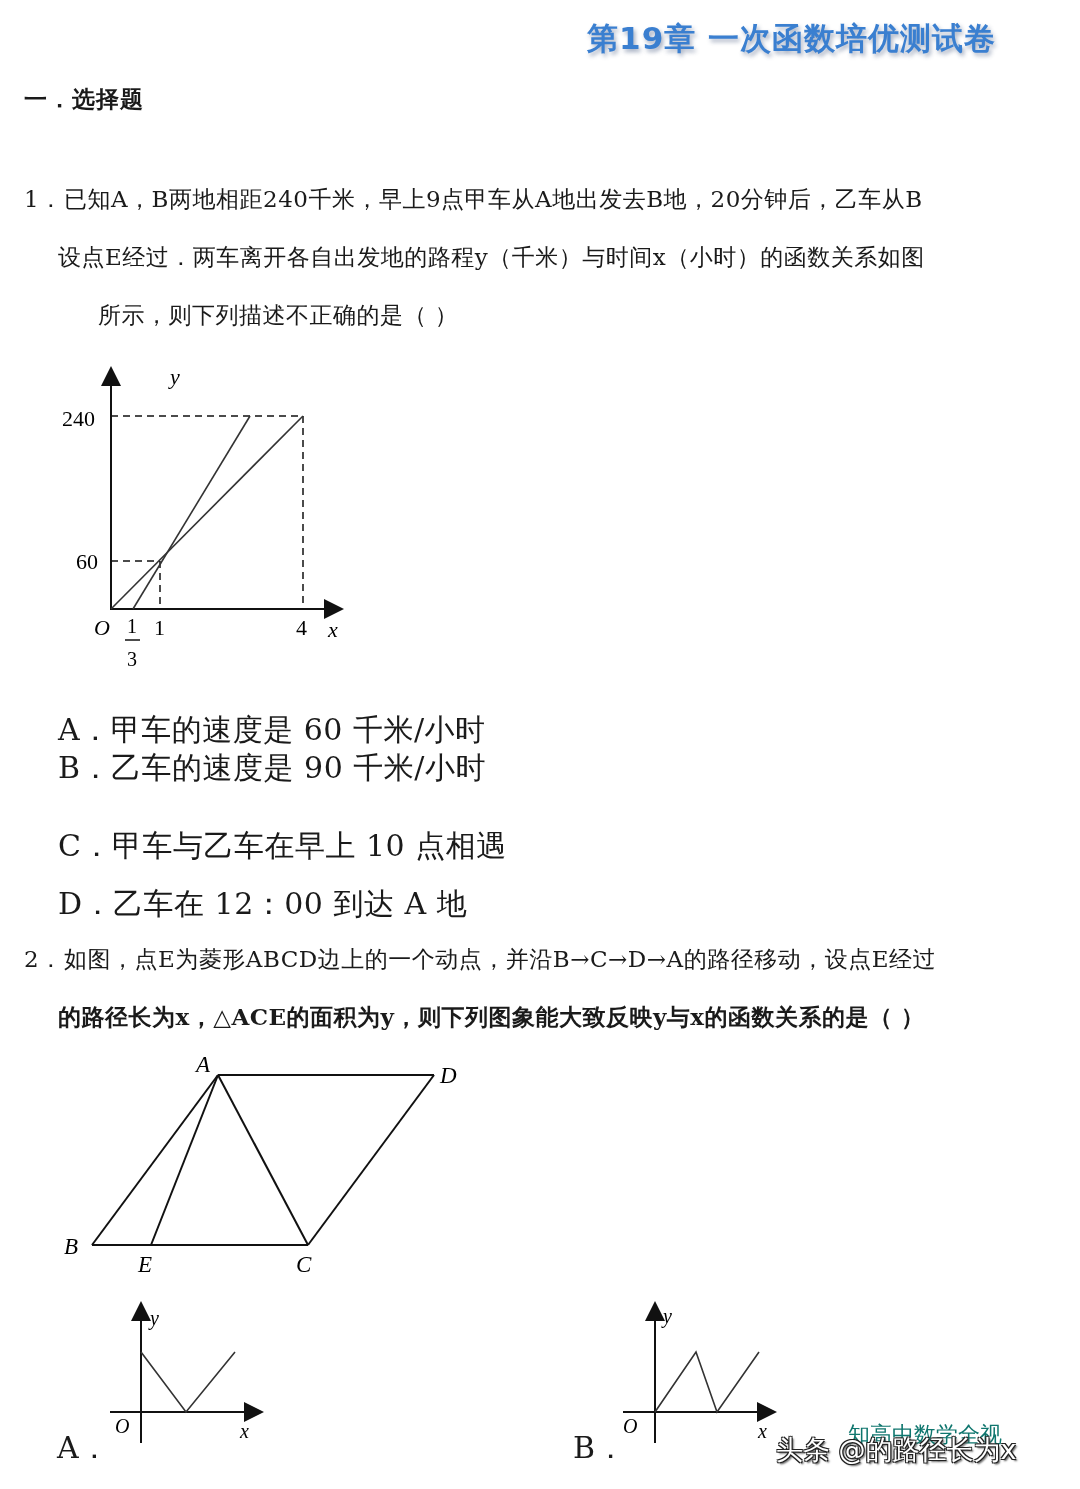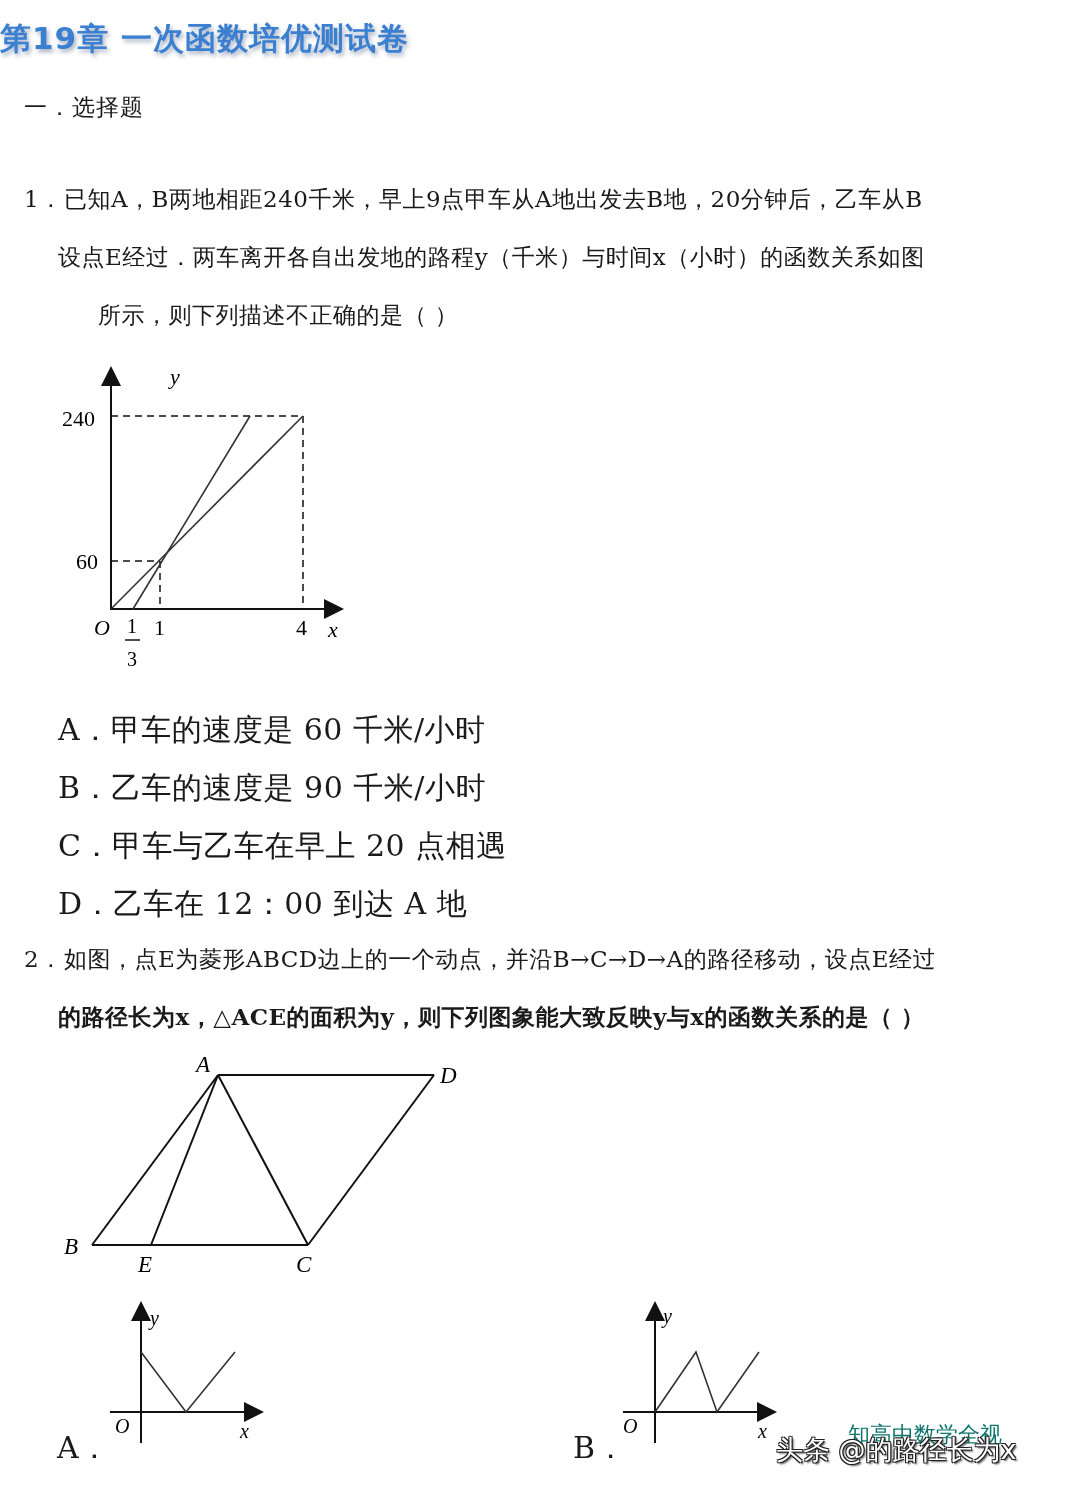--- a/index.html
+++ b/index.html
@@ -1,22 +1,22 @@
 <!DOCTYPE html>
 <html><head>
 <meta charset="utf-8">
 <style>
   html,body{margin:0;padding:0;background:#fff;}
   body{width:1080px;height:1489px;position:relative;overflow:hidden;
        font-family:"DejaVu Serif","Liberation Serif",serif;color:#1a1a1a;}
   .abs{position:absolute;}
-  .title{left:0;width:996px;top:18px;text-align:left;font-family:"DejaVu Sans","Liberation Sans",sans-serif;
+  .title{left:0;width:996px;top:18px;text-align:right;font-family:"DejaVu Sans","Liberation Sans",sans-serif;
          font-weight:bold;font-size:31px;color:#3a7fd0;letter-spacing:1px;
          text-shadow:2px 3px 4px rgba(60,80,120,0.45);}
-  .section{left:24px;top:84px;font-size:23px;font-weight:normal;letter-spacing:1px;margin-top:8px;}
+  .section{left:24px;top:84px;font-size:23px;font-weight:bold;letter-spacing:1px;}
   .qline{font-size:23px;line-height:30px;white-space:nowrap;letter-spacing:0.5px;}
   .opt{font-size:30px;white-space:nowrap;letter-spacing:0.5px;}
   svg text{font-family:"Liberation Serif","DejaVu Serif",serif;}
   .wm1{left:848px;top:1420px;font-family:"DejaVu Sans","Liberation Sans",sans-serif;font-size:22px;color:#0f766e;}
   .wm2{left:776px;top:1432px;font-family:"DejaVu Sans","Liberation Sans",sans-serif;font-size:27px;color:#fff;
        text-shadow:1px 1px 0 #222,-1px -1px 0 #222,1px -1px 0 #222,-1px 1px 0 #222,2px 2px 2px #555;}
 </style>
 </head>
 <body>
 
@@ -56,25 +56,25 @@
   <line x1="75" y1="280" x2="90" y2="280" stroke="#111" stroke-width="1.5"></line>
   <text x="77" y="306" font-size="20">3</text>
   <text x="104" y="275" font-size="22">1</text>
   <text x="246" y="275" font-size="22">4</text>
   <text x="278" y="277" font-size="22" font-style="italic">x</text>
 </svg>
 
 <div class="abs opt" style="left:58px;top:710px;">
   <span>A．</span><span>甲车的速度是 60 千米/小时</span>
 </div>
-<div class="abs opt" style="left:58px;top:768px;text-align:center;">
+<div class="abs opt" style="left:58px;top:748px;text-align:center;">
   <span>B．</span><span>乙车的速度是 90 千米/小时</span>
 </div>
 <div class="abs opt" style="left:58px;top:826px;">
-  <span>C．</span><span>甲车与乙车在早上 20 点相遇</span>
+  <span>C．</span><span>甲车与乙车在早上 10 点相遇</span>
 </div>
 <div class="abs opt" style="left:58px;top:884px;">
   <span>D．</span><span>乙车在 12：00 到达 A 地</span>
 </div>
 
 <div class="abs qline" style="left:24px;top:944px;">2．</div>
 <div class="abs qline" style="left:64px;top:944px;">如图，点E为菱形ABCD边上的一个动点，并沿B→C→D→A的路径移动，设点E经过</div>
 <div class="abs qline" style="left:58px;top:1002px;font-weight:bold;">的路径长为x，△ACE的面积为y，则下列图象能大致反映y与x的函数关系的是（      ）</div>
 
 <svg class="abs" style="left:50px;top:1050px;" width="430" height="230">

